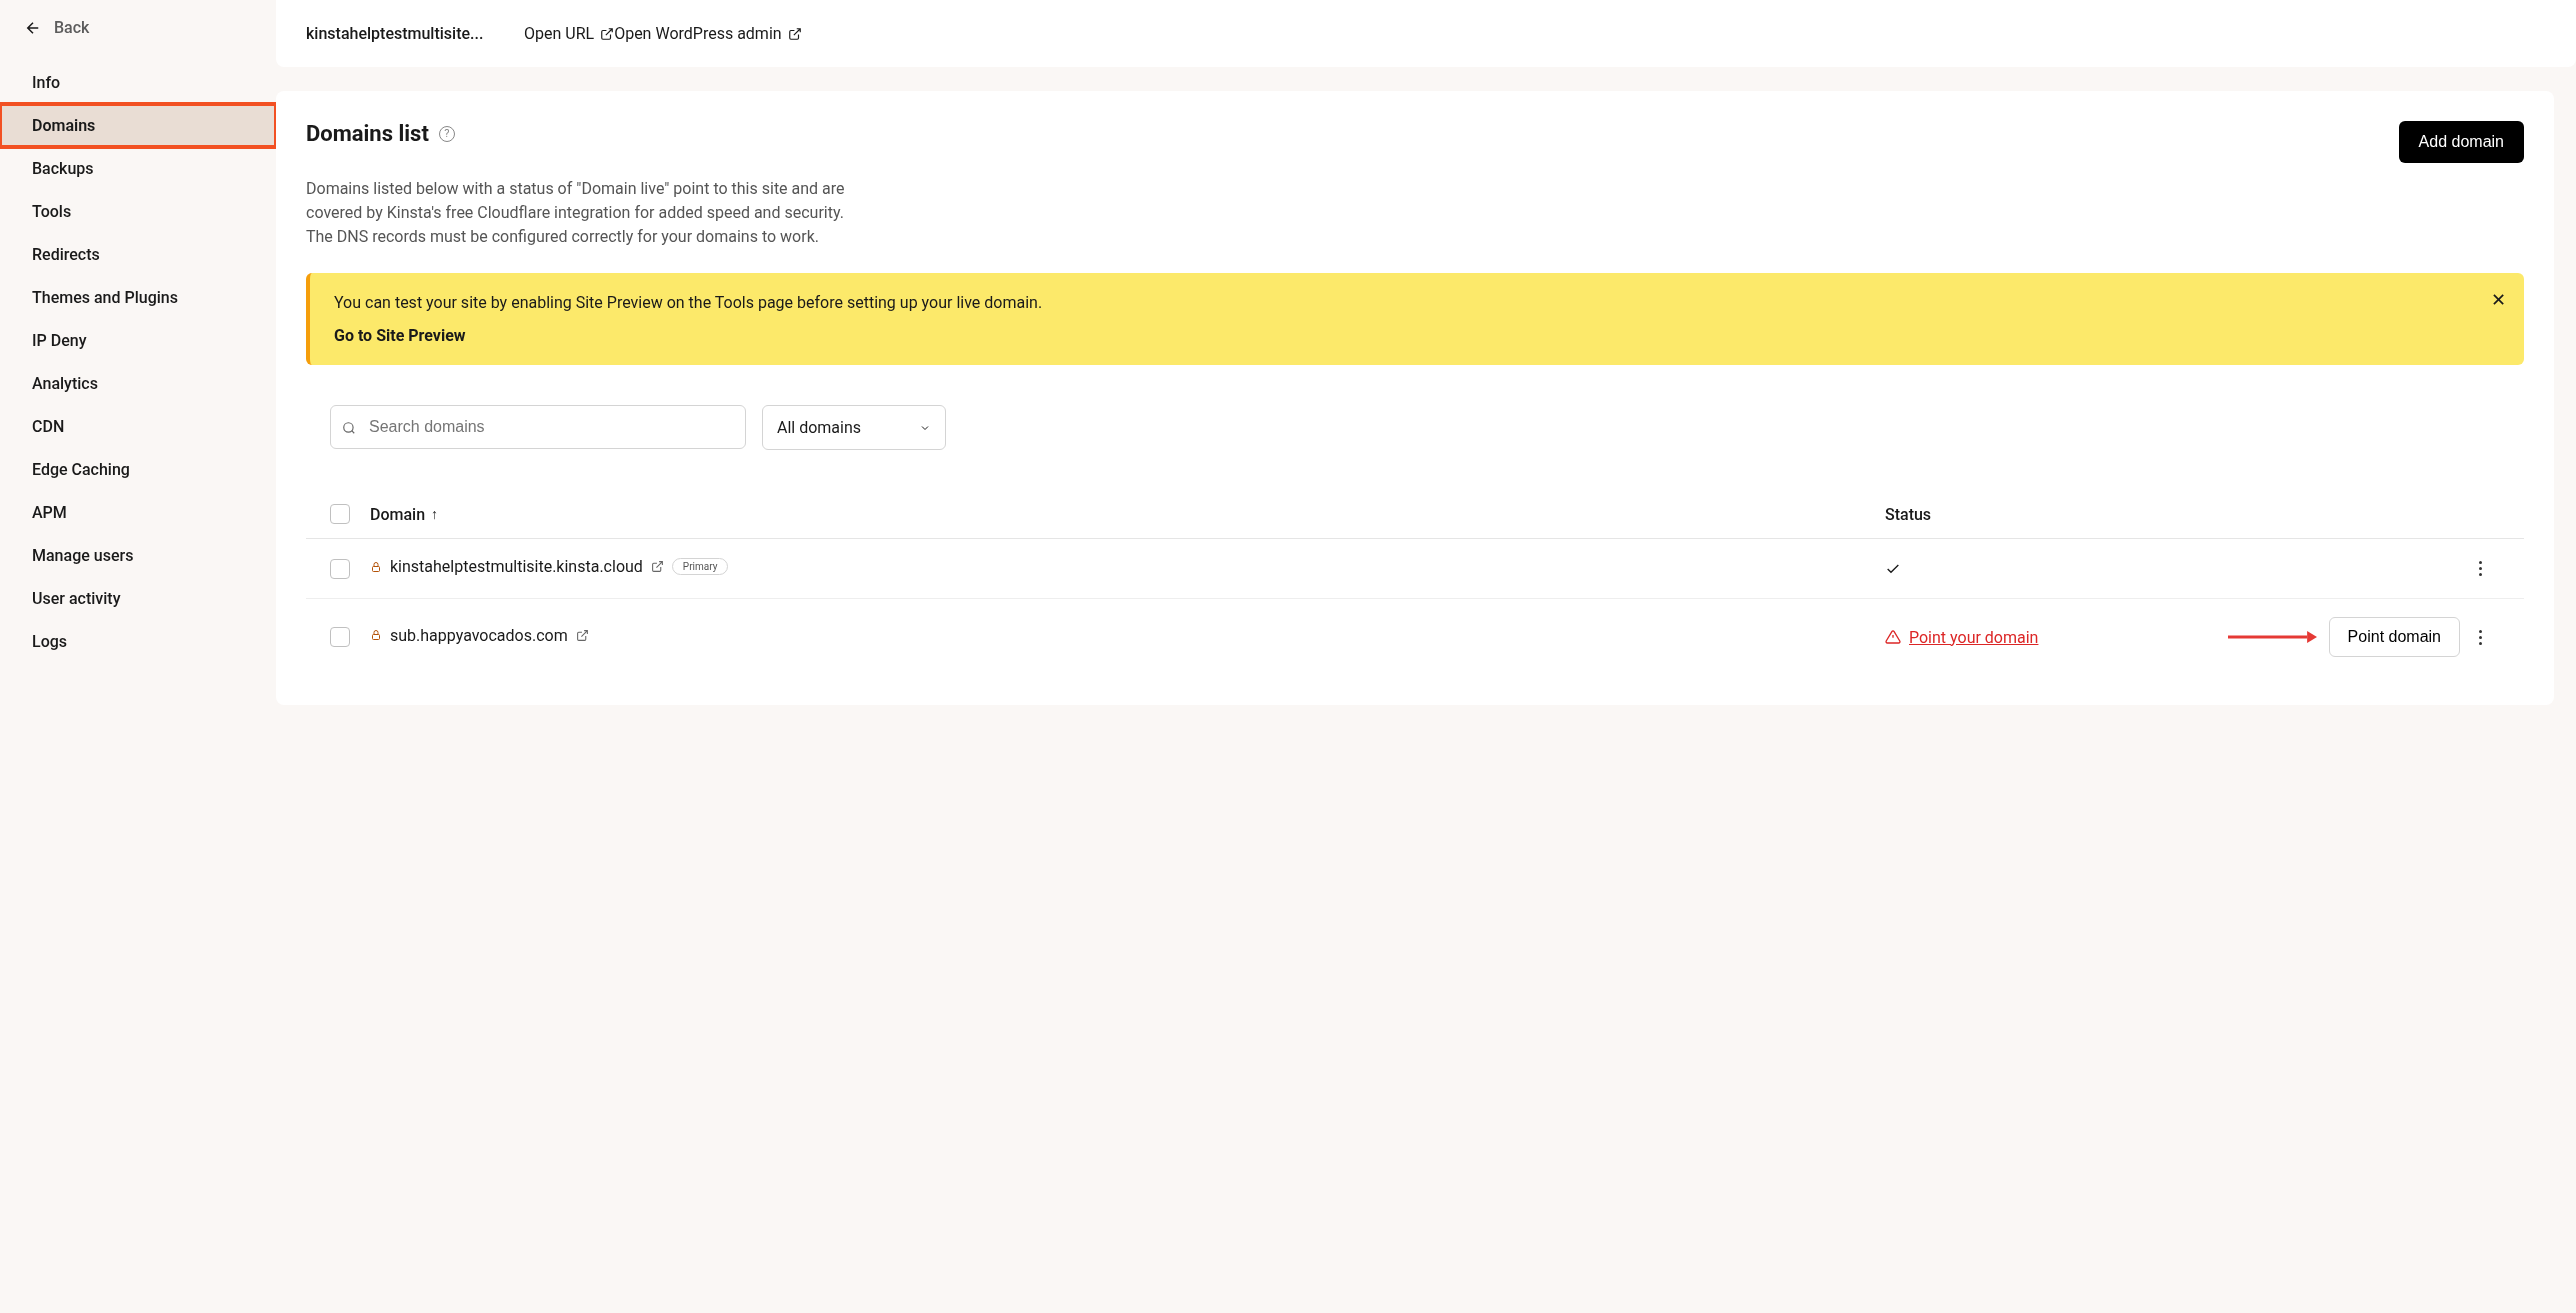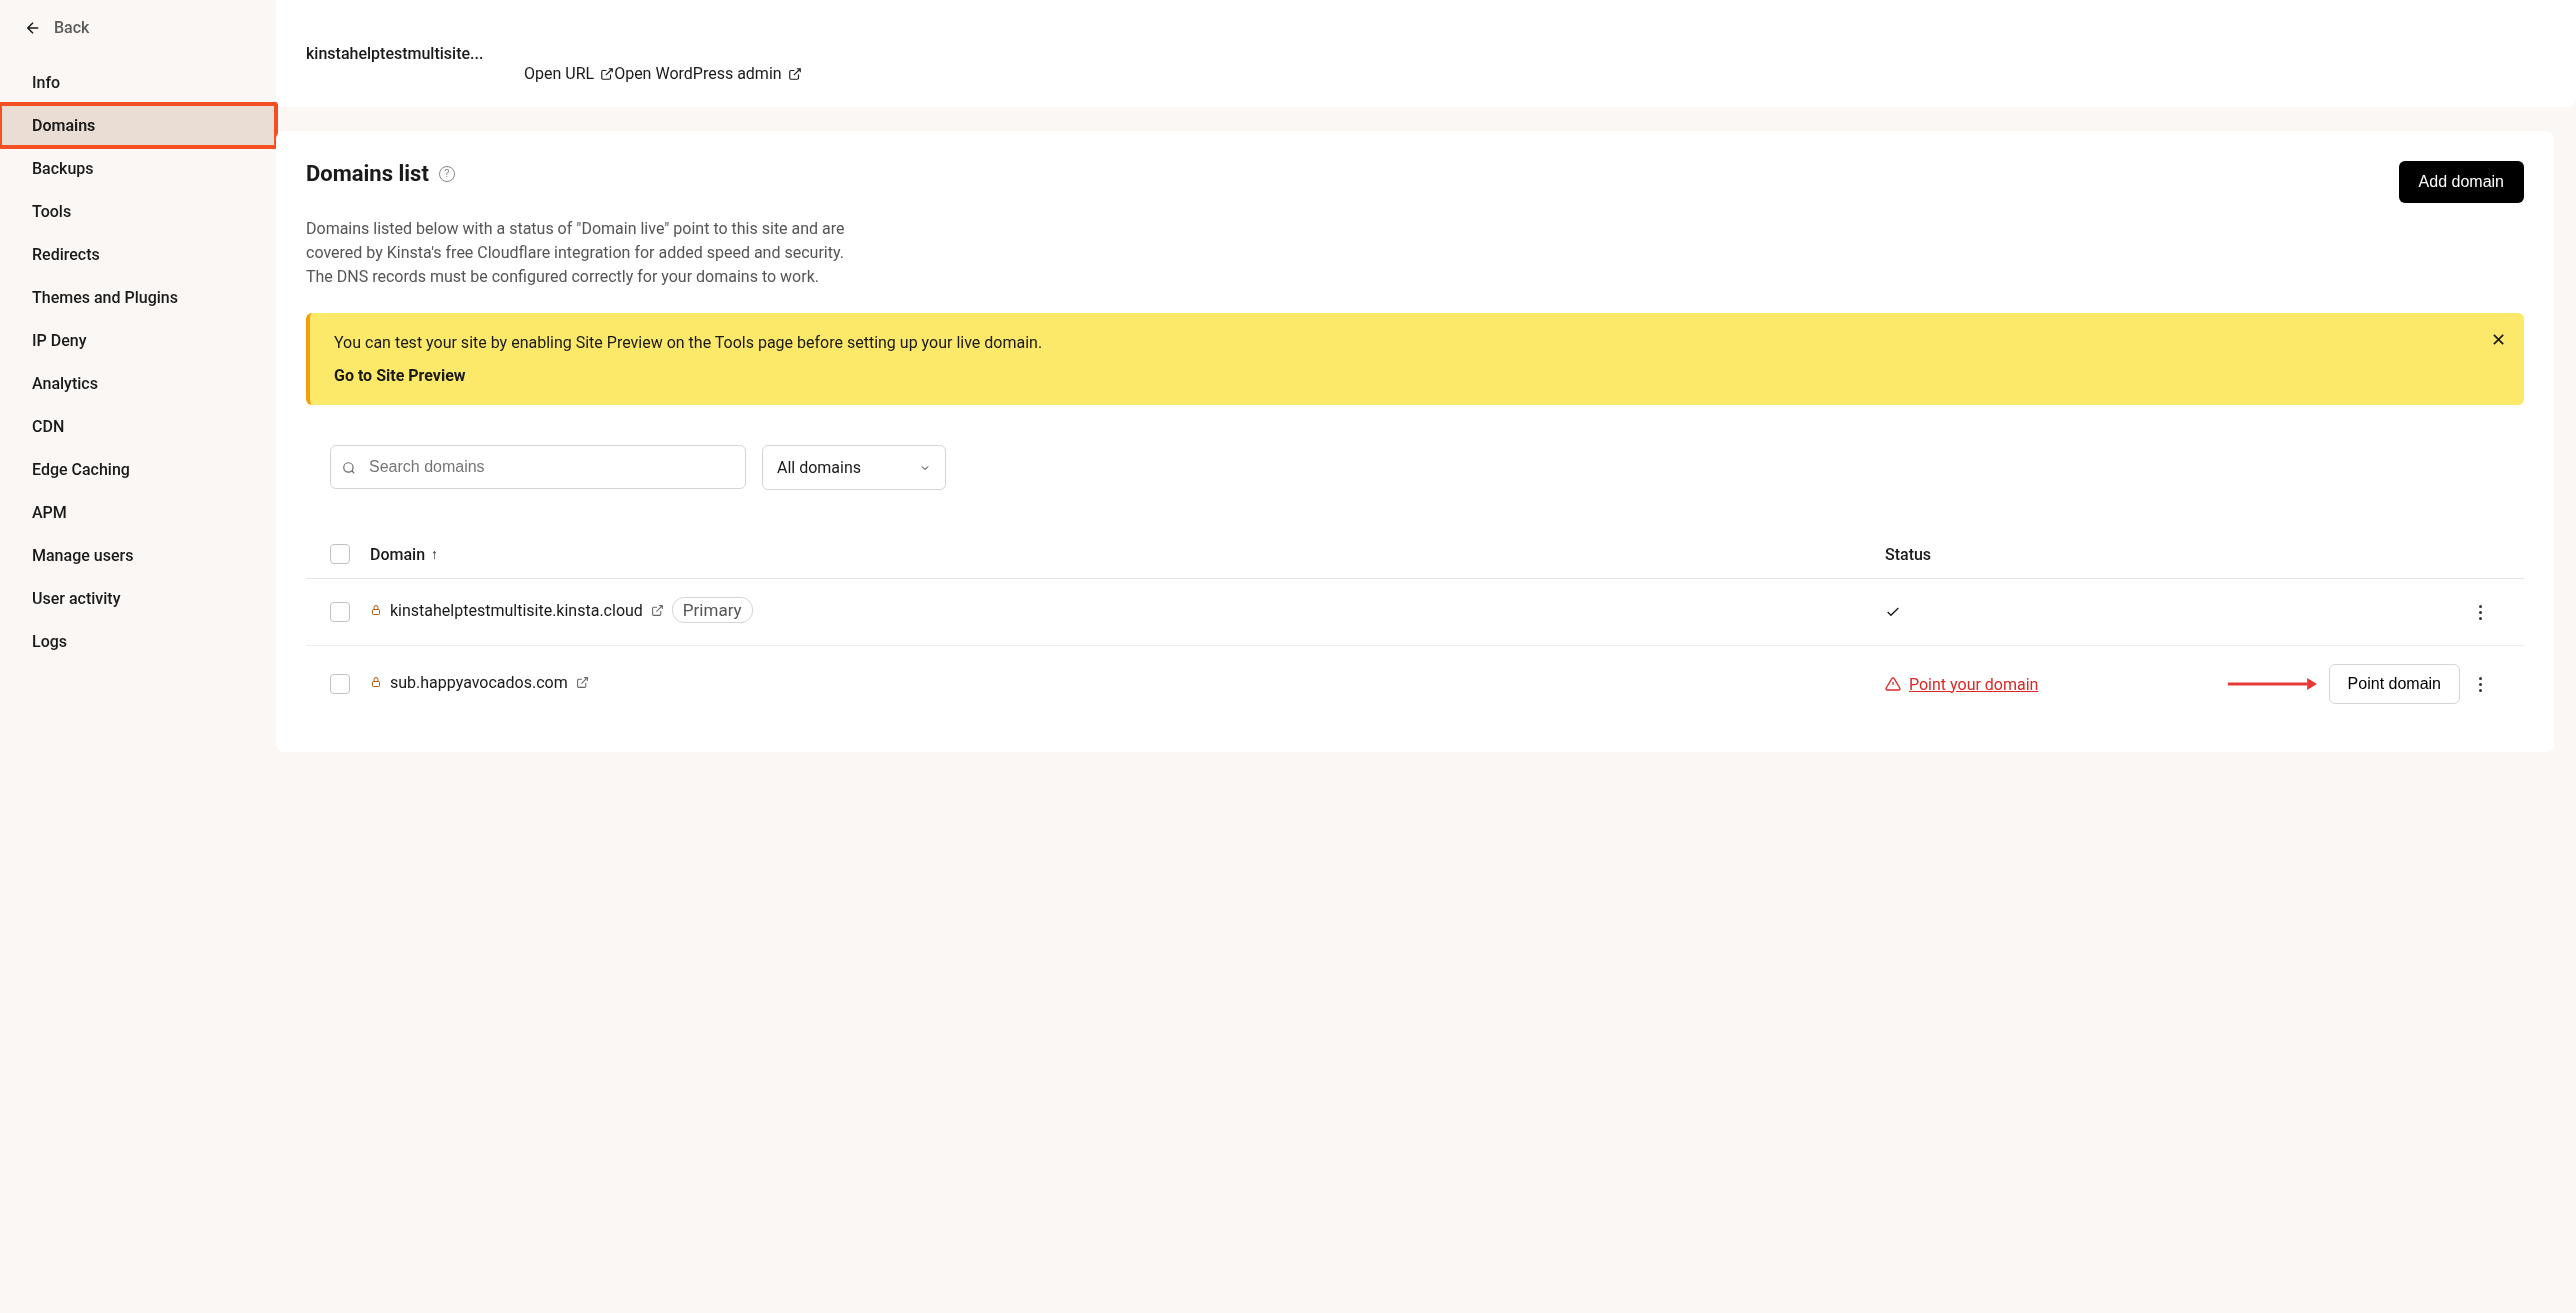--- a/index.html
+++ b/index.html
@@ -7,21 +7,21 @@
 .layout { display: flex; min-height: 100vh; }
 .sidebar { width: 276px; padding: 12px 0; flex-shrink: 0; }
 .back-row { display: flex; align-items: center; gap: 12px; padding: 6px 24px; margin-bottom: 18px; cursor: pointer; }
 .back-row svg { width: 18px; height: 18px; }
 .back-label { color: #5c5c5c; font-weight: 500; }
 .nav-item { padding: 12px 32px; font-size: 16px; color: #1a1a1a; font-weight: 500; cursor: pointer; }
 .nav-item.active { background: #e9ddd4; font-weight: 600; outline: 4px solid #f25022; outline-offset: -2px; }
 .main { flex: 1; padding: 0 0 40px 0; }
 .topbar { background: #fff; border-radius: 0 0 8px 8px; padding: 24px 30px; display: flex; align-items: center; margin-bottom: 24px; }
 .site-name { font-weight: 500; color: #1a1a1a; width: 218px; white-space: nowrap; overflow: hidden; text-overflow: ellipsis; }
-.top-link { display: inline-flex; align-items: center; gap: 6px; color: #1a1a1a; font-weight: 400; cursor: pointer; margin-top: 40px; }
+.top-link { display: inline-flex; align-items: center; gap: 6px; color: #1a1a1a; font-weight: 400; cursor: pointer; }
 .top-link svg { width: 14px; height: 14px; }
 .panel { background: #fff; border-radius: 8px; padding: 30px; margin-right: 22px; }
 .panel-head { display: flex; justify-content: space-between; align-items: flex-start; margin-bottom: 14px; }
 .panel-title-row { display: flex; align-items: center; gap: 10px; }
 .panel-title { font-size: 22px; font-weight: 700; }
 .help-circle { width: 16px; height: 16px; border: 1.5px solid #888; border-radius: 50%; display: inline-flex; align-items: center; justify-content: center; font-size: 11px; color: #888; }
 .add-btn { background: #000; color: #fff; border: none; padding: 12px 20px; border-radius: 6px; font-size: 16px; font-weight: 500; cursor: pointer; }
 .description { color: #555; line-height: 1.5; max-width: 555px; margin-bottom: 24px; }
 .alert { background: #fce96a; border-left: 4px solid #f59e0b; border-radius: 6px; padding: 20px 24px; position: relative; margin-bottom: 40px; }
 .alert-text { color: #1a1a1a; margin-bottom: 14px; }
@@ -43,21 +43,21 @@
 .col-more { width: 40px; }
 .sort-arrow { font-size: 14px; }
 .trow { display: flex; align-items: center; padding: 18px 24px; border-bottom: 1px solid #eee; }
 .trow:last-child { border-bottom: none; }
 .checkbox { width: 20px; height: 20px; border: 1.5px solid #c0c0c0; border-radius: 4px; background: #fff; cursor: pointer; }
 .domain-cell { flex: 1; }
 .domain-line { display: flex; align-items: center; gap: 8px; margin-bottom: 4px; }
 .domain-sub { display: flex; align-items: center; gap: 8px; padding-left: 18px; color: #555; font-size: 15px; }
 .lock-icon { width: 12px; height: 12px; color: #b45309; }
 .ext-icon { width: 13px; height: 13px; color: #666; }
-.badge { border: 1px solid #d4d4d4; border-radius: 12px; padding: 2px 10px; font-size: 17px; color: #555; }
+.badge { border: 1px solid #d4d4d4; border-radius: 12px; padding: 2px 10px; font-size: 10px; color: #555; }
 .status-cell { width: 337px; display: flex; align-items: center; gap: 8px; }
 .check-icon { width: 16px; height: 16px; color: #1a1a1a; }
 .warn-icon { width: 16px; height: 16px; color: #dc2626; }
 .status-link { color: #dc2626; text-decoration: underline; cursor: pointer; }
 .actions-cell { width: 238px; display: flex; justify-content: flex-end; align-items: center; gap: 12px; }
 .point-btn { border: 1px solid #d4d4d4; background: #fff; padding: 10px 18px; border-radius: 6px; font-size: 16px; cursor: pointer; }
 .arrow-svg { width: 89px; height: 14px; }
 .more-cell { width: 40px; display: flex; justify-content: center; cursor: pointer; }
 .dots { display: flex; flex-direction: column; gap: 3px; }
 .dots span { width: 3px; height: 3px; background: #333; border-radius: 50%; }

